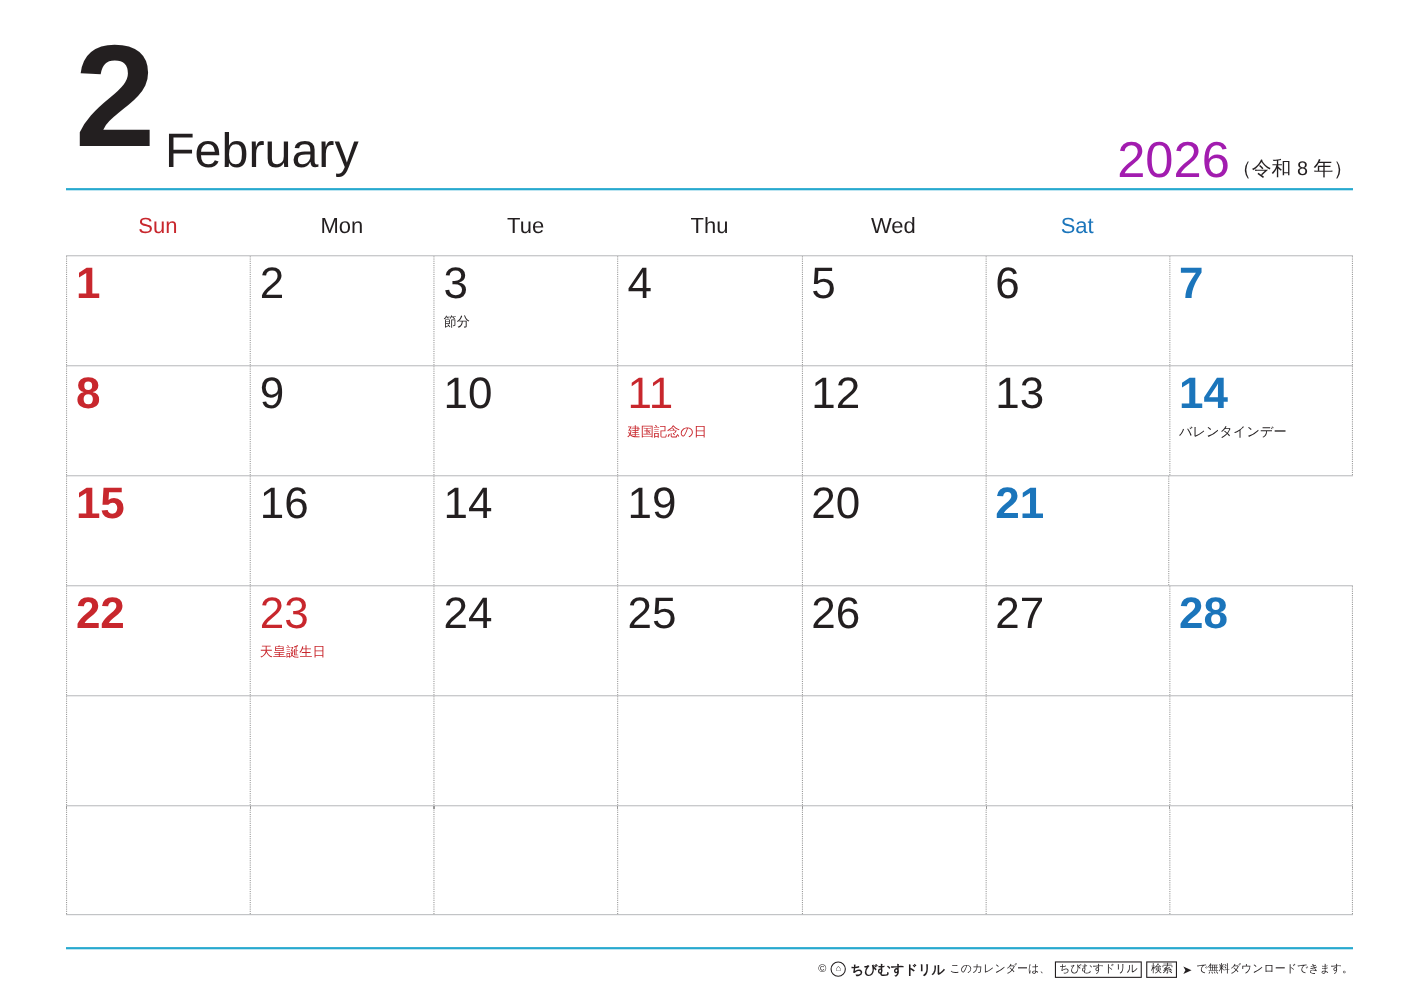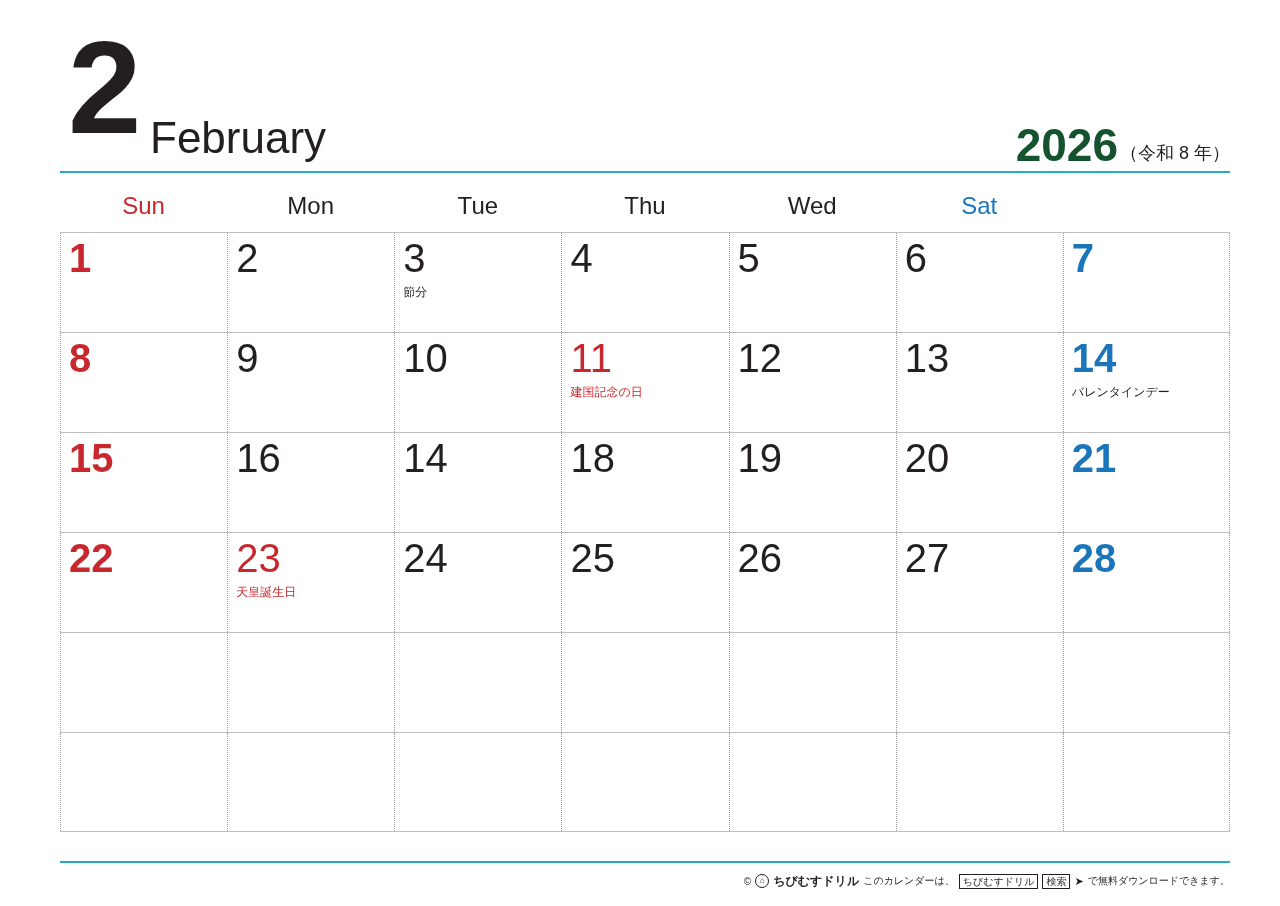--- a/index.html
+++ b/index.html
@@ -53,22 +53,22 @@
   .year-wrap {
     position: absolute;
     right: 0px;
     top: 92px;
     display: flex;
     align-items: baseline;
   }
   .year {
     font-size: 46px;
     line-height: 46px;
-    font-weight: bold;
-    color: #14532d;
+    font-weight: normal;
+    color: #a21caf;
     letter-spacing: 0px;
   }
   .era {
     font-size: 18px;
     line-height: 18px;
     color: #231f20;
     margin-left: 2px;
     position: relative;
     top: -2px;
   }
@@ -97,21 +97,21 @@
     top: 180px;
     width: 1170px;
     height: 52px;
     display: grid;
     grid-template-columns: repeat(7, 1fr);
   }
   .weekday {
     display: flex;
     align-items: center;
     justify-content: center;
-    font-size: 24px;
+    font-size: 20px;
     color: #231f20;
   }
   .weekday.sun { color: #c8272d; }
   .weekday.sat { color: #1b75bb; }
 
   
   .grid {
     position: absolute;
     left: 60px;
     top: 232px;
@@ -300,24 +300,20 @@
       </div>
       <div class="cell">
         <div class="daynum">16</div>
         <div class="note"></div>
       </div>
       <div class="cell">
         <div class="daynum">14</div>
         <div class="note"></div>
       </div>
       <div class="cell">
-        <div class="daynum">18</div>
-        <div class="note"></div>
-      </div>
-      <div class="cell">
         <div class="daynum">19</div>
         <div class="note"></div>
       </div>
       <div class="cell">
         <div class="daynum">20</div>
         <div class="note"></div>
       </div>
       <div class="cell">
         <div class="daynum sat">21</div>
         <div class="note"></div>

